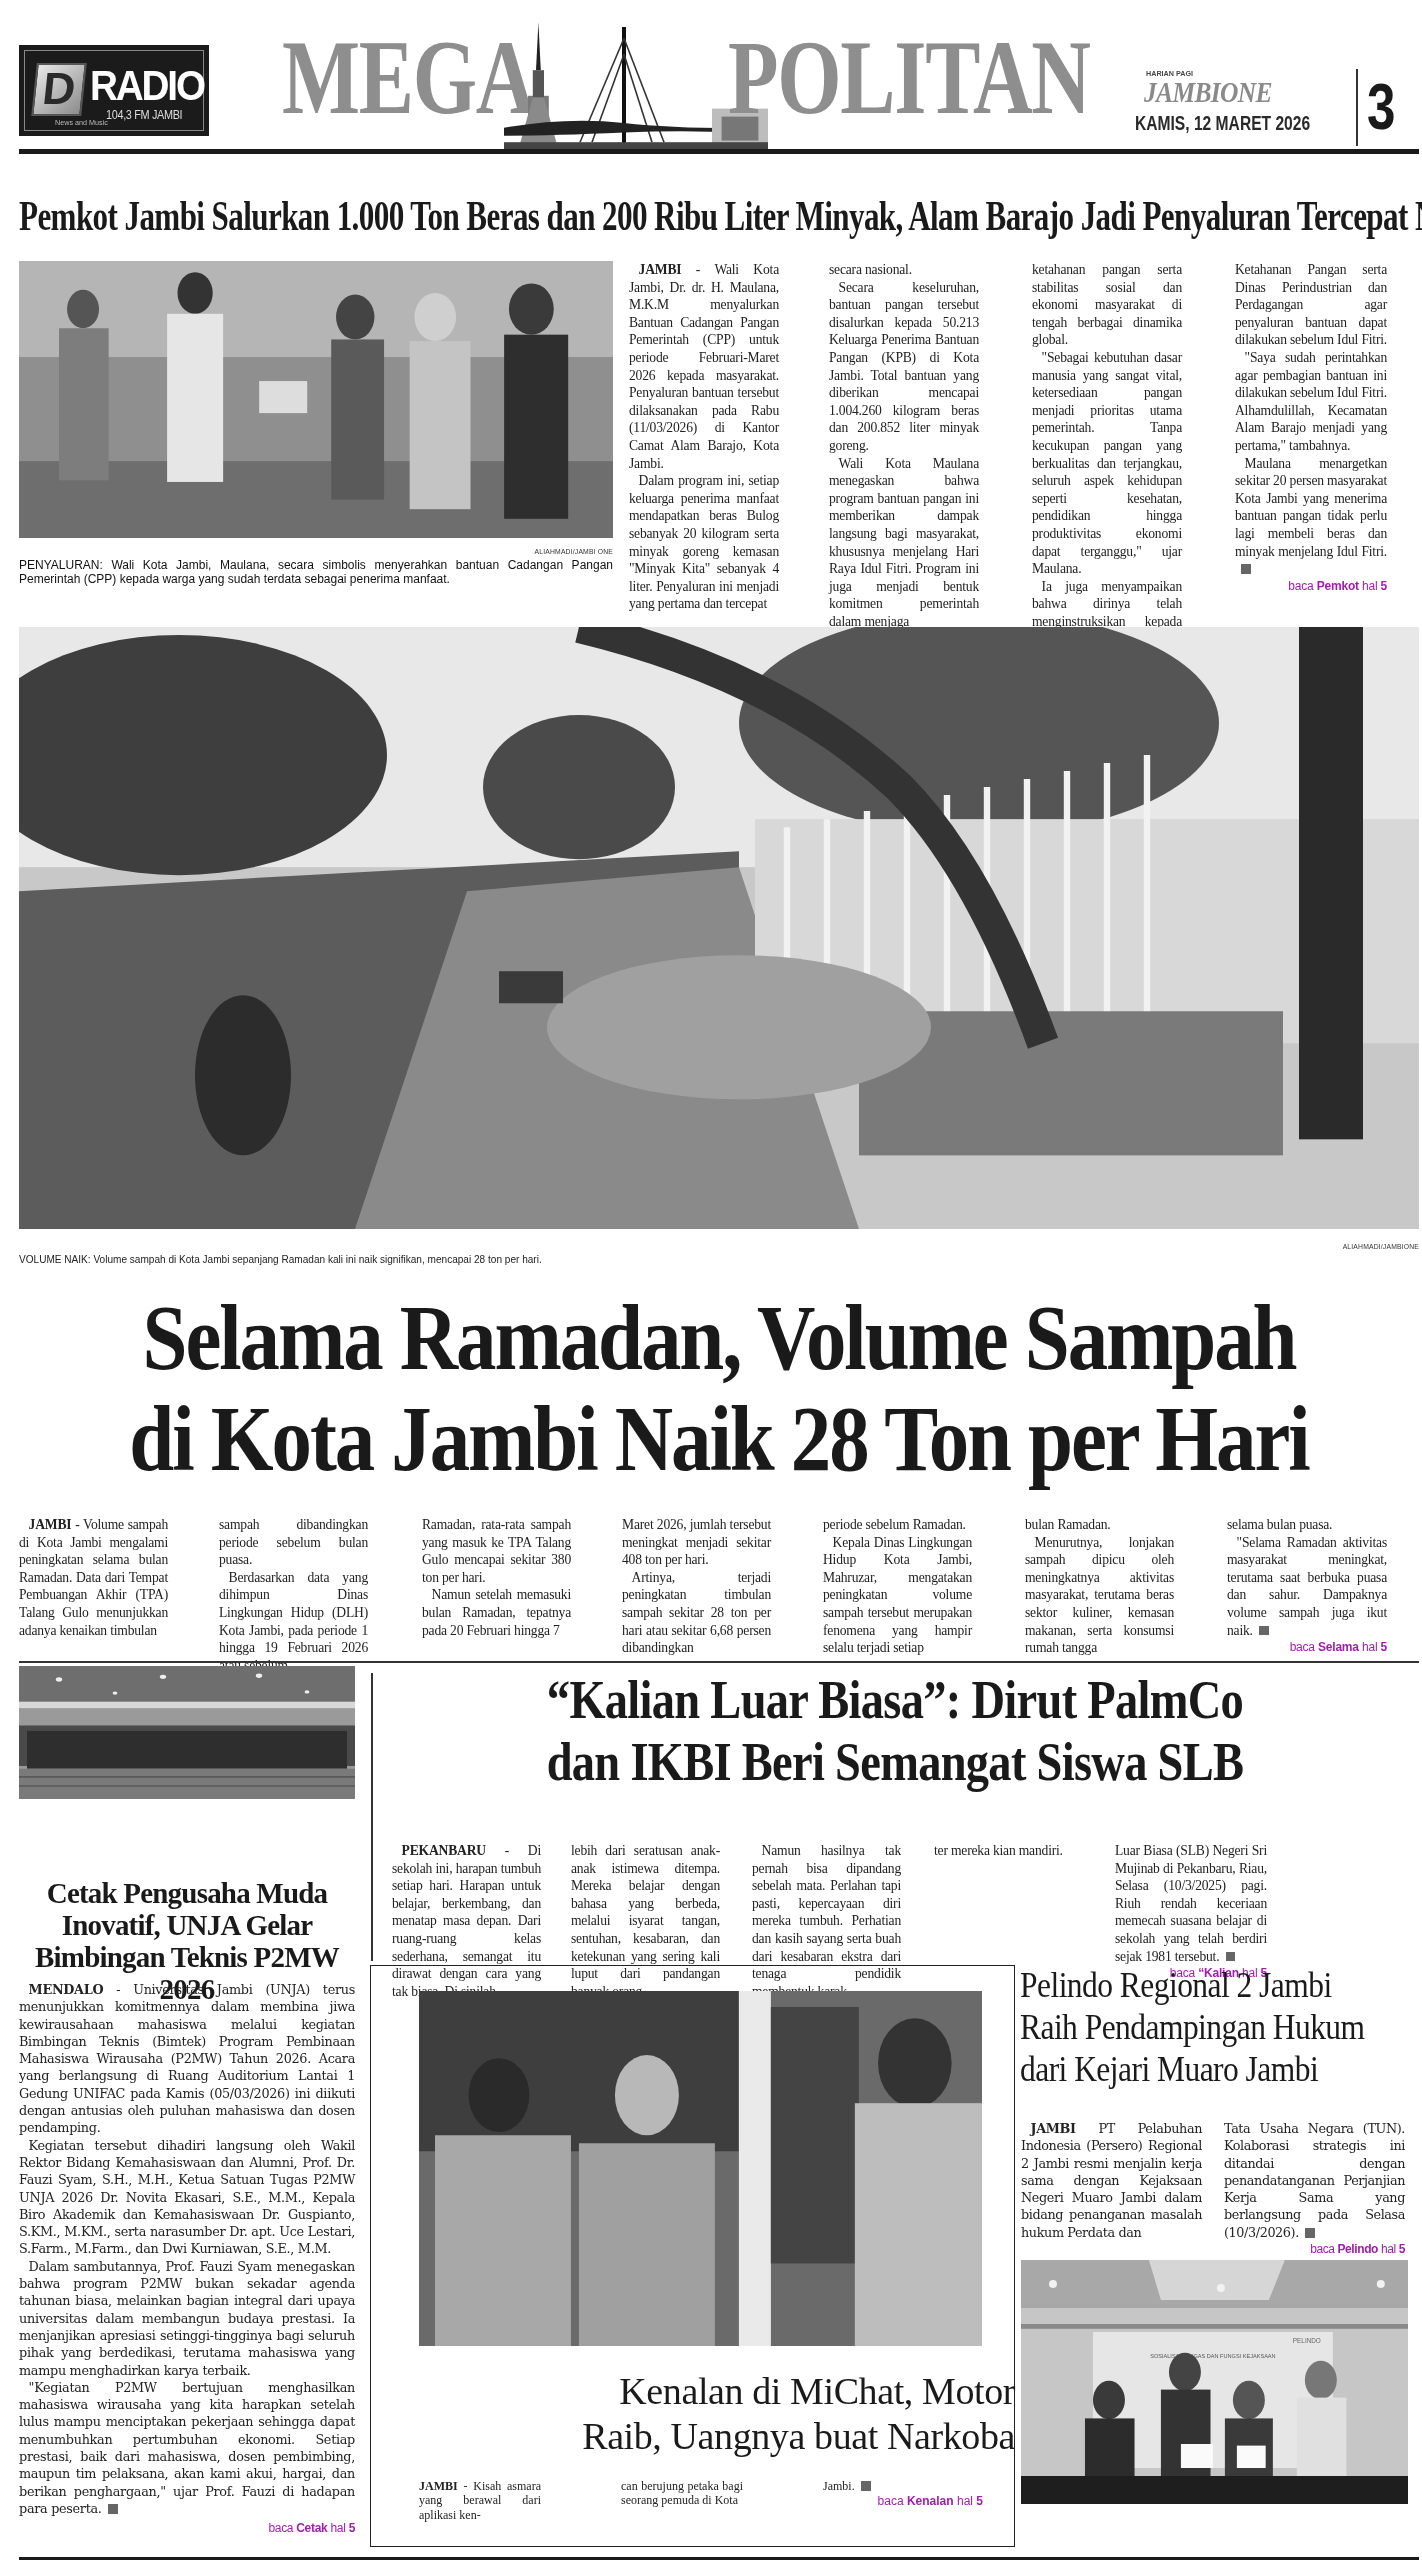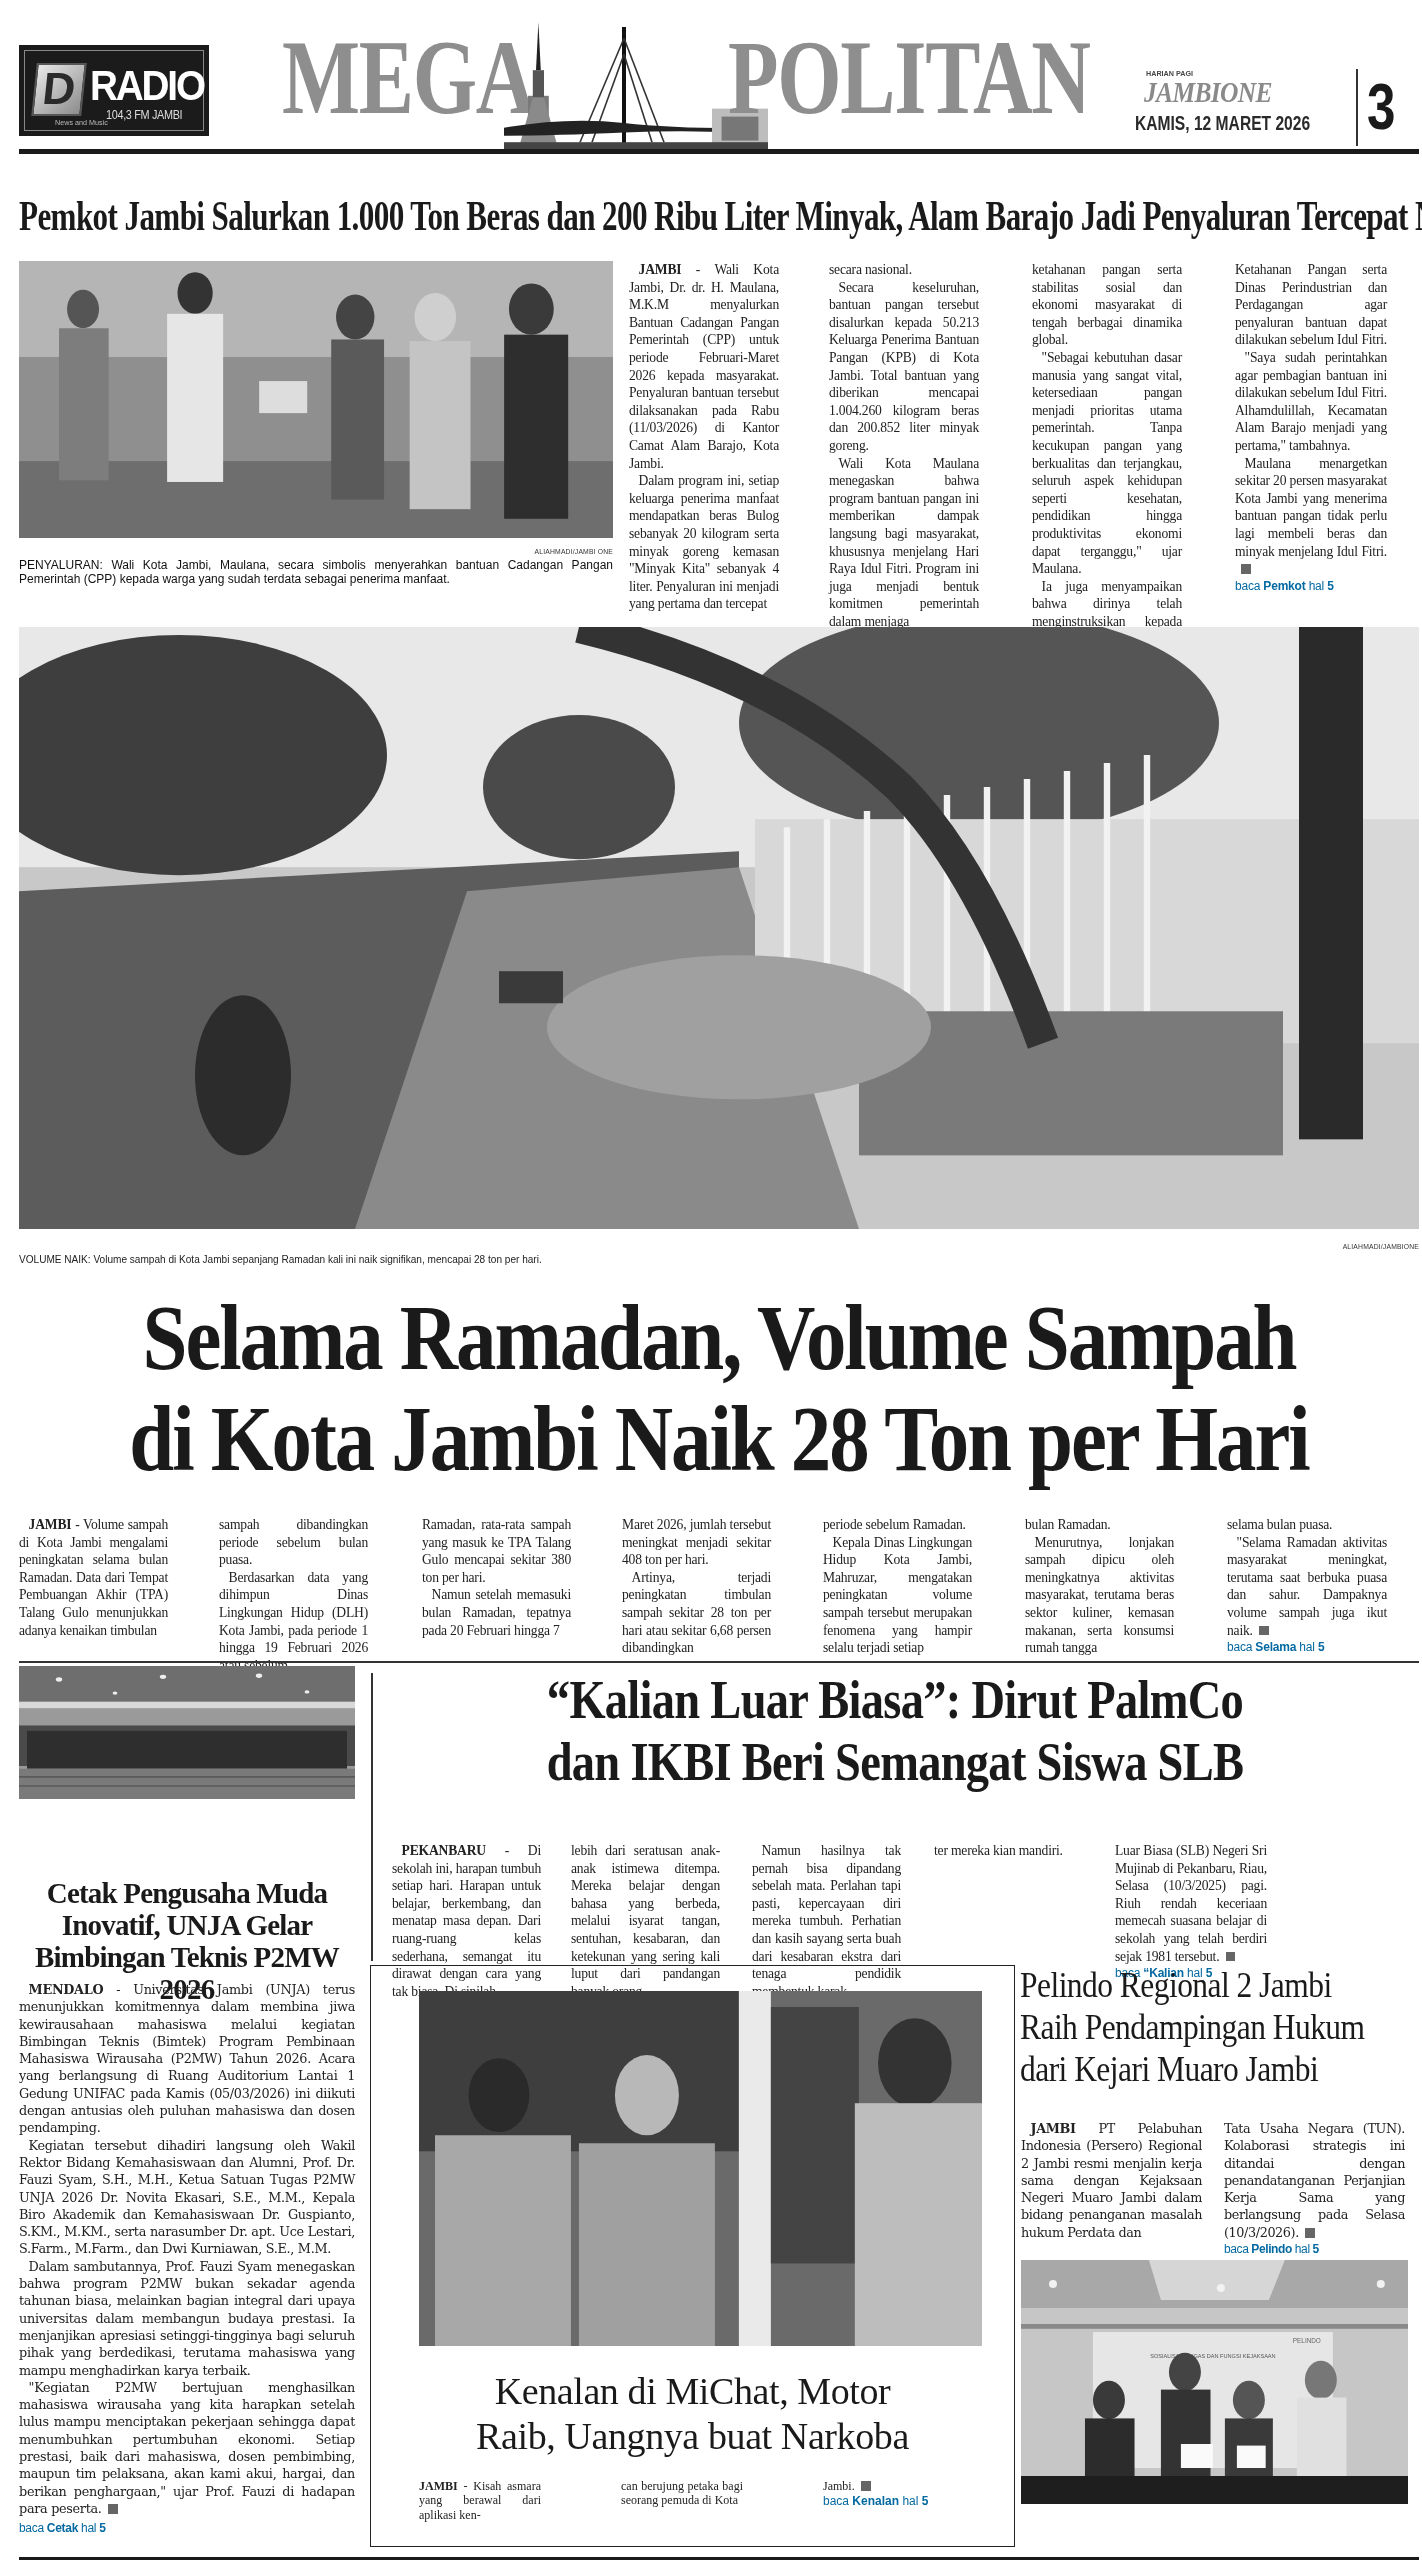--- a/index.html
+++ b/index.html
@@ -38,21 +38,21 @@
   .credit1 { left: 424px; top: 547px; width: 189px; }
   .caption1 { left: 19px; top: 558px; width: 594px; font: 12px/14.4px "Liberation Sans", sans-serif; text-align: justify; color: #111; }
   .cap-lead { font-weight: normal; }
 
   
   .col { font: 13.6px/17.6px "Liberation Serif", serif; text-align: justify; color: #222; letter-spacing: -0.2px; }
   .col p { text-indent: 9.6px; }
   .col p + p { margin-top: 0; }
   .dateline { font-weight: bold; }
   .endmark { display: inline-block; width: 9.6px; height: 9.6px; background: #666; margin-left: 6.4px; vertical-align: -0.8px; }
-  .baca { text-align: left; font: 12px/16px "Liberation Sans", sans-serif; color: #0369a1; }
+  .baca { text-align: right; font: 12px/16px "Liberation Sans", sans-serif; color: #a21caf; }
   .baca b { font-weight: bold; }
 
   .a1c { top: 261px; width: 150px; }
 
   
   .photo2 { left: 19px; top: 627px; width: 1400px; height: 602px; }
   .credit2 { left: 1200px; top: 1242px; width: 219px; }
   .caption2 { left: 19px; top: 1252px; width: 960px; font: 11.2px/14.4px "Liberation Sans", sans-serif; color: #222; transform: scaleX(0.9); transform-origin: left; white-space: nowrap; }
 
   .h1-big { left: 19px; top: 1287px; width: 1400px; font: bold 94px/101px "Liberation Serif", serif; text-align: center; letter-spacing: -2.4px; transform: scaleX(0.86); transform-origin: center; white-space: nowrap; }
@@ -68,21 +68,21 @@
   .cetak-body p { text-indent: 9.6px; }
 
   
   .h-kalian { left: 370px; top: 1669px; width: 1050px; font: bold 54px/62px "Liberation Serif", serif; text-align: center; letter-spacing: -0.8px; transform: scaleX(0.86); white-space: nowrap; }
   .vline-left { left: 371px; top: 1673px; width: 1.6px; height: 288px; background: #333; }
   .a3c { top: 1816px; width: 149px; margin-top: 26px; }
 
   
   .kenalan-box { left: 370px; top: 1965px; width: 645px; height: 582px; border: 1.6px solid #222; }
   .photo4 { left: 419px; top: 1991px; width: 563px; height: 355px; }
-  .h-kenalan { left: 370px; top: 2369px; width: 645px; font: 38px/45px "Liberation Serif", serif; text-align: center; letter-spacing: -0.4px; }
+  .h-kenalan { left: 370px; top: 2369px; width: 645px; font: 38px/45px "Liberation Serif", serif; text-align: right; letter-spacing: -0.4px; }
   .kenalan-col { top: 2479px; width: 122px; font: 12px/14.4px "Liberation Serif", serif; color: #222; text-align: justify; }
 
   
   .h-pelindo { left: 1020px; top: 1965px; width: 400px; font: 35px/42px "Liberation Serif", serif; letter-spacing: -0.6px; transform: scaleX(0.9); transform-origin: left; white-space: nowrap; }
   .pel-col { top: 2120px; width: 181px; font: 12.8px/17.3px "DejaVu Serif", serif; text-align: justify; color: #222; letter-spacing: -0.4px; }
   .photo5 { left: 1021px; top: 2260px; width: 387px; height: 244px; }
 
   .footer-rule { left: 19px; top: 2557px; width: 1400px; height: 3.2px; background: #1a1a1a; }
 </style>
 </head>

